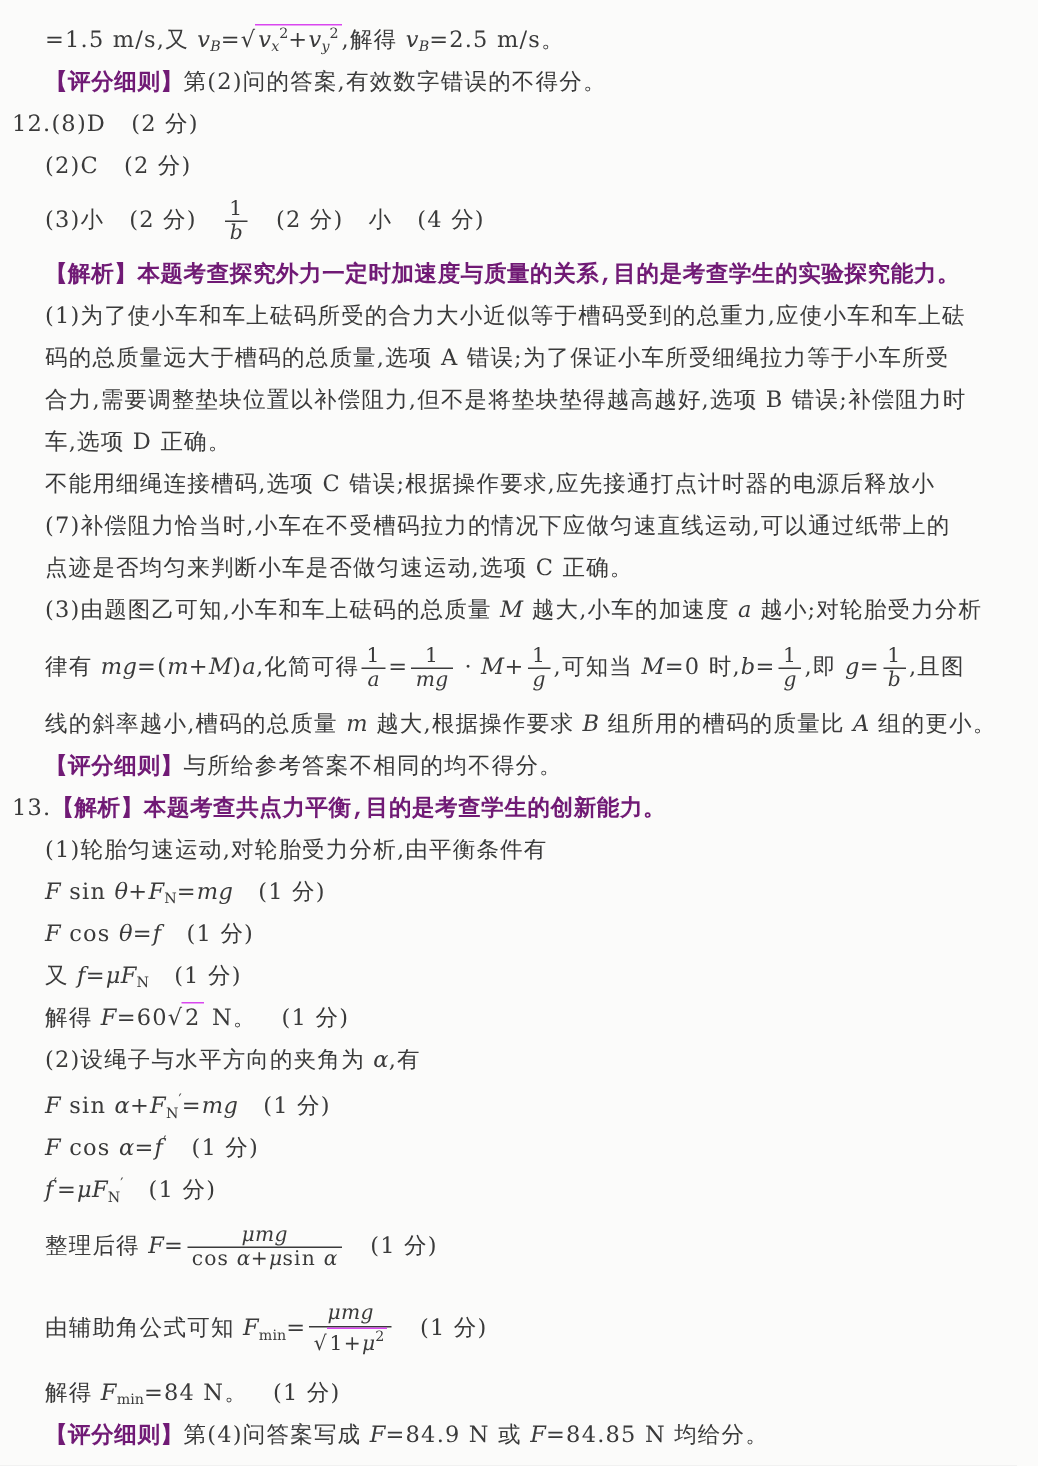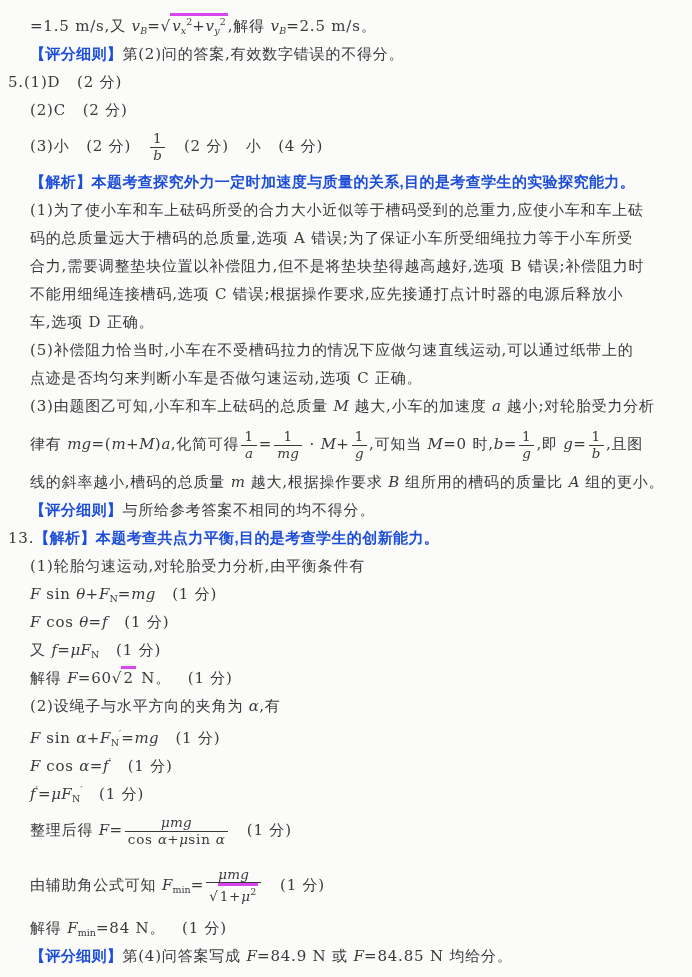--- a/index.html
+++ b/index.html
@@ -12,52 +12,52 @@
   .line{
     line-height:28px;height:28px;margin-left:30px;white-space:pre;
     letter-spacing:0.8px;
   }
   .line.num{margin-left:8px;}
   .line.h44{line-height:44px;height:44px;}
   .line.h48{line-height:48px;height:48px;}
   .line.h52{line-height:52px;height:52px;}
   .line.h58{line-height:58px;height:58px;}
   .t{letter-spacing:0.8px;}
-  .b{font-weight:700;font-family:Liberation Sans, sans-serif;letter-spacing:0.4px;color:#1d4ed8;}
+  .b{font-weight:700;font-family:Liberation Mono, monospace;letter-spacing:0.4px;color:#701a75;}
   .i{font-style:italic;letter-spacing:0.2px;}
   .sub{font-size:9.5px;vertical-align:-3px;letter-spacing:0;}
   .isub{font-style:italic;font-size:9.5px;vertical-align:-3px;letter-spacing:0;}
   .sup{font-size:9.5px;vertical-align:6px;letter-spacing:0;}
   .frac{
     display:inline-block;vertical-align:middle;text-align:center;
     line-height:1.12;font-size:13.5px;margin:0 2px;letter-spacing:0;
   }
   .frac .fn{display:block;padding:0 3px;}
   .frac .fd{display:block;border-top:1px solid #3a3a3a;padding:0 3px;}
   .sqrt{white-space:nowrap;letter-spacing:0;}
   .sqrt .rad{display:inline-block;}
-  .sqrt .vinc{display:inline-block;border-top:3px solid #d946ef;padding:0 2px;line-height:1.2;}
+  .sqrt .vinc{display:inline-block;border-top:1px solid #d946ef;padding:0 2px;line-height:1.2;}
 </style>
 </head>
 <body>
 
 <div class="page" style="background: rgb(251, 251, 250); color: rgb(58, 58, 58);">
   <div id="doc">
       <div class="line"><span class="t">=1.5 m/s,又 </span><span class="i">v</span><span class="isub">B</span><span class="t">=</span><span class="sqrt"><span class="rad">√</span><span class="vinc"><span class="i">v</span><span class="isub">x</span><span class="sup">2</span><span class="t">+</span><span class="i">v</span><span class="isub">y</span><span class="sup">2</span></span></span><span class="t">,解得 </span><span class="i">v</span><span class="isub">B</span><span class="t">=2.5 m/s。</span></div>
       <div class="line"><span class="b">【评分细则】</span><span class="t">第(2)问的答案,有效数字错误的不得分。</span></div>
-      <div class="line num"><span class="t">5.(1)D   (2 分)</span></div>
+      <div class="line num"><span class="t">12.(8)D   (2 分)</span></div>
       <div class="line"><span class="t">(2)C   (2 分)</span></div>
       <div class="line h44"><span class="t">(3)小   (2 分)   </span><span class="frac"><span class="fn"><span class="t">1</span></span><span class="fd"><span class="i">b</span></span></span><span class="t">   (2 分)   小   (4 分)</span></div>
       <div class="line"><span class="b">【解析】本题考查探究外力一定时加速度与质量的关系,目的是考查学生的实验探究能力。</span></div>
       <div class="line"><span class="t">(1)为了使小车和车上砝码所受的合力大小近似等于槽码受到的总重力,应使小车和车上砝</span></div>
       <div class="line"><span class="t">码的总质量远大于槽码的总质量,选项 A 错误;为了保证小车所受细绳拉力等于小车所受</span></div>
       <div class="line"><span class="t">合力,需要调整垫块位置以补偿阻力,但不是将垫块垫得越高越好,选项 B 错误;补偿阻力时</span></div>
+      <div class="line"><span class="t">车,选项 D 正确。</span></div>
       <div class="line"><span class="t">不能用细绳连接槽码,选项 C 错误;根据操作要求,应先接通打点计时器的电源后释放小</span></div>
-      <div class="line"><span class="t">车,选项 D 正确。</span></div>
-      <div class="line"><span class="t">(5)补偿阻力恰当时,小车在不受槽码拉力的情况下应做匀速直线运动,可以通过纸带上的</span></div>
+      <div class="line"><span class="t">(7)补偿阻力恰当时,小车在不受槽码拉力的情况下应做匀速直线运动,可以通过纸带上的</span></div>
       <div class="line"><span class="t">点迹是否均匀来判断小车是否做匀速运动,选项 C 正确。</span></div>
       <div class="line"><span class="t">(3)由题图乙可知,小车和车上砝码的总质量 </span><span class="i">M</span><span class="t"> 越大,小车的加速度 </span><span class="i">a</span><span class="t"> 越小;对轮胎受力分析</span></div>
       <div class="line h48"><span class="t">律有 </span><span class="i">mg</span><span class="t">=(</span><span class="i">m</span><span class="t">+</span><span class="i">M</span><span class="t">)</span><span class="i">a</span><span class="t">,化简可得</span><span class="frac"><span class="fn"><span class="t">1</span></span><span class="fd"><span class="i">a</span></span></span><span class="t">=</span><span class="frac"><span class="fn"><span class="t">1</span></span><span class="fd"><span class="i">mg</span></span></span><span class="t"> · </span><span class="i">M</span><span class="t">+</span><span class="frac"><span class="fn"><span class="t">1</span></span><span class="fd"><span class="i">g</span></span></span><span class="t">,可知当 </span><span class="i">M</span><span class="t">=0 时,</span><span class="i">b</span><span class="t">=</span><span class="frac"><span class="fn"><span class="t">1</span></span><span class="fd"><span class="i">g</span></span></span><span class="t">,即 </span><span class="i">g</span><span class="t">=</span><span class="frac"><span class="fn"><span class="t">1</span></span><span class="fd"><span class="i">b</span></span></span><span class="t">,且图</span></div>
       <div class="line"><span class="t">线的斜率越小,槽码的总质量 </span><span class="i">m</span><span class="t"> 越大,根据操作要求 </span><span class="i">B</span><span class="t"> 组所用的槽码的质量比 </span><span class="i">A</span><span class="t"> 组的更小。</span></div>
       <div class="line"><span class="b">【评分细则】</span><span class="t">与所给参考答案不相同的均不得分。</span></div>
       <div class="line num"><span class="t">13.</span><span class="b">【解析】本题考查共点力平衡,目的是考查学生的创新能力。</span></div>
       <div class="line"><span class="t">(1)轮胎匀速运动,对轮胎受力分析,由平衡条件有</span></div>
       <div class="line"><span class="i">F</span><span class="t"> sin </span><span class="i">θ</span><span class="t">+</span><span class="i">F</span><span class="sub">N</span><span class="t">=</span><span class="i">mg</span><span class="t">   (1 分)</span></div>
       <div class="line"><span class="i">F</span><span class="t"> cos </span><span class="i">θ</span><span class="t">=</span><span class="i">f</span><span class="t">   (1 分)</span></div>
       <div class="line"><span class="t">又 </span><span class="i">f</span><span class="t">=</span><span class="i">μF</span><span class="sub">N</span><span class="t">   (1 分)</span></div>

